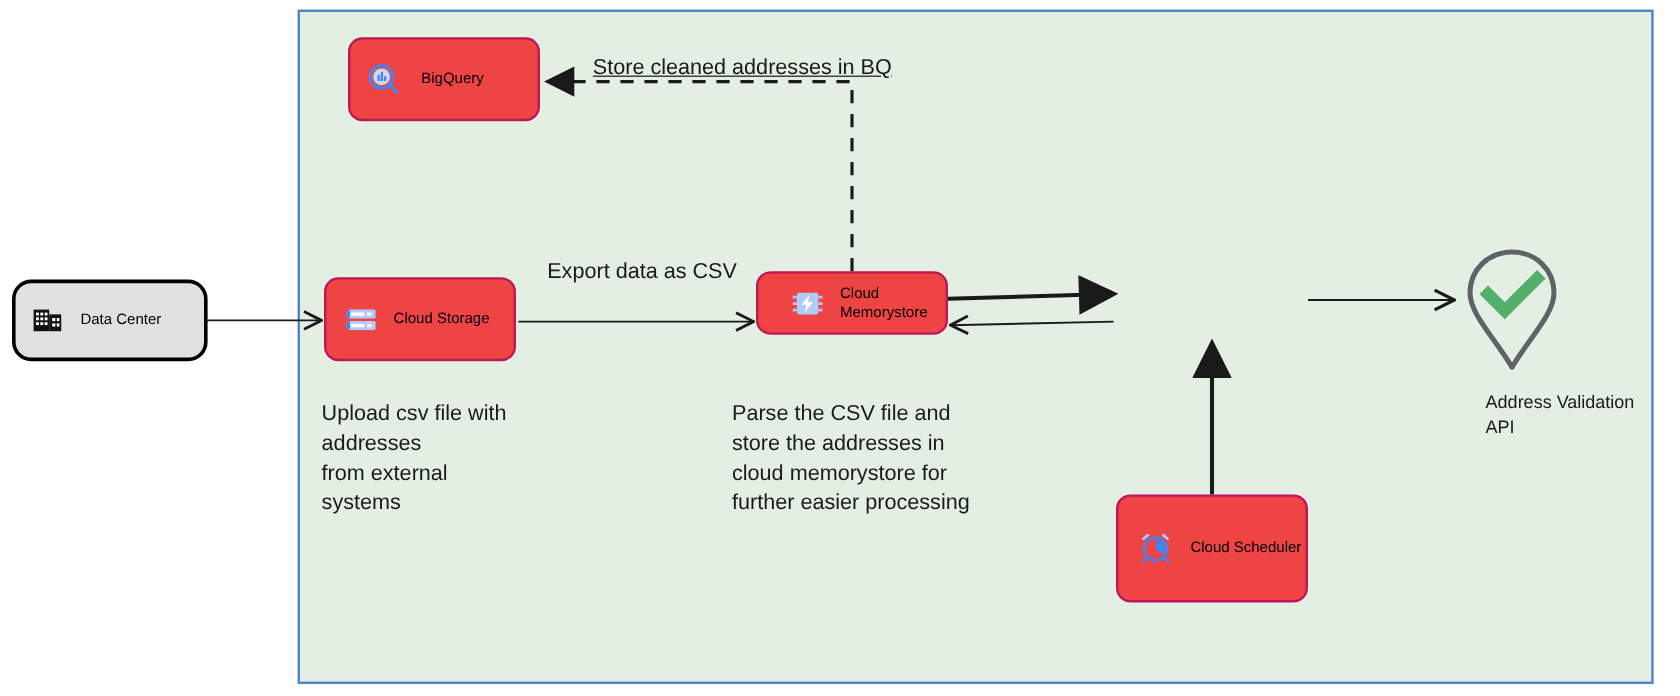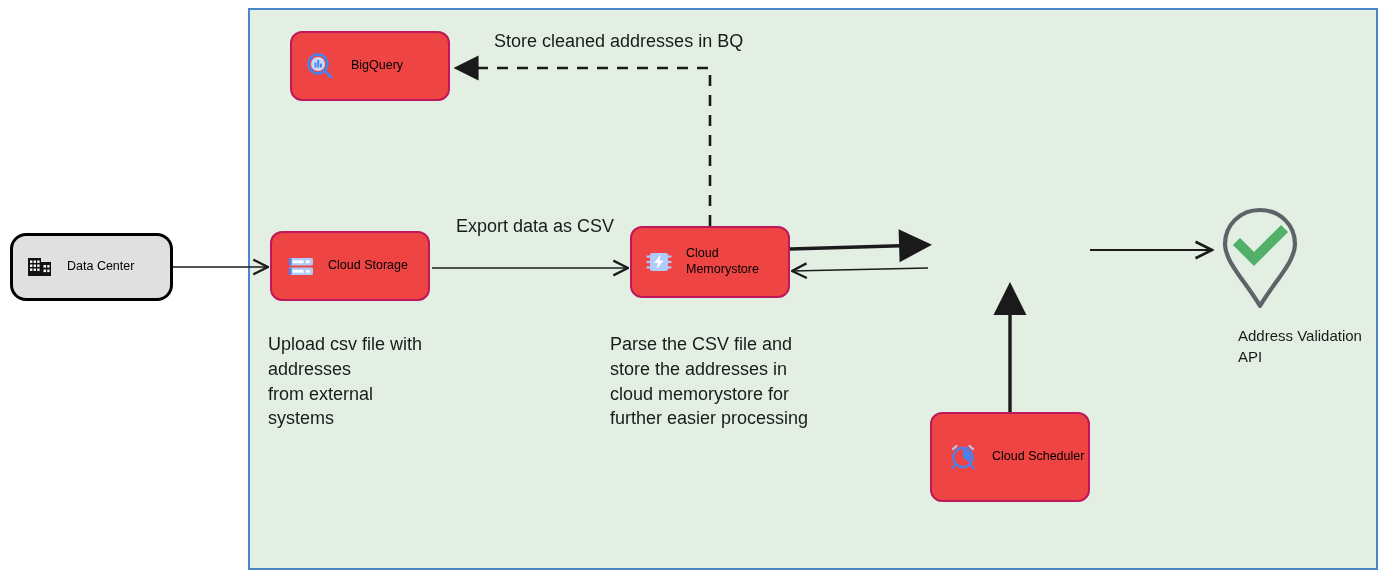--- a/index.html
+++ b/index.html
@@ -183,21 +183,21 @@
         <rect x="5.5" y="17.9" width="11" height="2.8" fill="#ffffff"></rect>
         <rect x="19" y="8.4" width="3.6" height="2.8" fill="#ffffff"></rect>
         <rect x="19" y="17.9" width="3.6" height="2.8" fill="#ffffff"></rect>
         <rect x="2" y="6" width="2.6" height="7.5" rx="1.2" fill="#4285f4"></rect>
         <rect x="2" y="15.5" width="2.6" height="7.5" rx="1.2" fill="#4285f4"></rect>
       </svg>
     </span>
     <span class="node-label" style="margin-left:13px;">Cloud Storage</span>
   </div>
 
-  <div class="node gcp" style="left:630px; top:226px; width:160px; height:72px; padding-left:13px;">
+  <div class="node gcp" style="left:630px; top:226px; width:160px; height:53px; padding-left:27px;">
     <span class="node-icon">
       <svg width="28" height="28" viewBox="0 0 28 28" xmlns="http://www.w3.org/2000/svg">
         <rect x="5" y="5" width="18" height="18" rx="2" fill="#aecbfa"></rect>
         <g fill="#aecbfa">
           <rect x="1.6" y="7.5" width="3.4" height="2.2"></rect>
           <rect x="1.6" y="12.9" width="3.4" height="2.2"></rect>
           <rect x="1.6" y="18.3" width="3.4" height="2.2"></rect>
           <rect x="23" y="7.5" width="3.4" height="2.2"></rect>
           <rect x="23" y="12.9" width="3.4" height="2.2"></rect>
           <rect x="23" y="18.3" width="3.4" height="2.2"></rect>
@@ -226,21 +226,21 @@
 
   <div style="position:absolute; left:1218px; top:206px; width:84px; height:105px;">
     <svg width="84" height="105" viewBox="0 0 84 105" xmlns="http://www.w3.org/2000/svg">
       <path d="M42 4 C22 4 7 19 7 38 C7 56 28 76 42 100 C56 76 77 56 77 38 C77 19 62 4 42 4 Z" fill="none" stroke="#5f6368" stroke-width="4.2" stroke-linejoin="round"></path>
       <path d="M22 39 L36 53 L63 26" fill="none" stroke="#52b06a" stroke-width="10" stroke-linecap="square" stroke-linejoin="miter"></path>
     </svg>
   </div>
   <div class="caption" style="left:1238px; top:325px; width:160px;">Address Validation
 API</div>
 
-  <div class="edge-label" style="left:494px; top:31px;">Store cleaned addresses in BQ</div>
+  <div class="edge-label" style="left:494px; top:46px;text-decoration:underline;">Store cleaned addresses in BQ</div>
 
   <div class="edge-label" style="left:456px; top:216px;">Export data as CSV</div>
 
   <div class="free-text" style="left:268px; top:332px; width:300px;">Upload csv file with
 addresses
 from external
 systems</div>
 
   <div class="free-text" style="left:610px; top:332px; width:290px;">Parse the CSV file and
 store the addresses in

